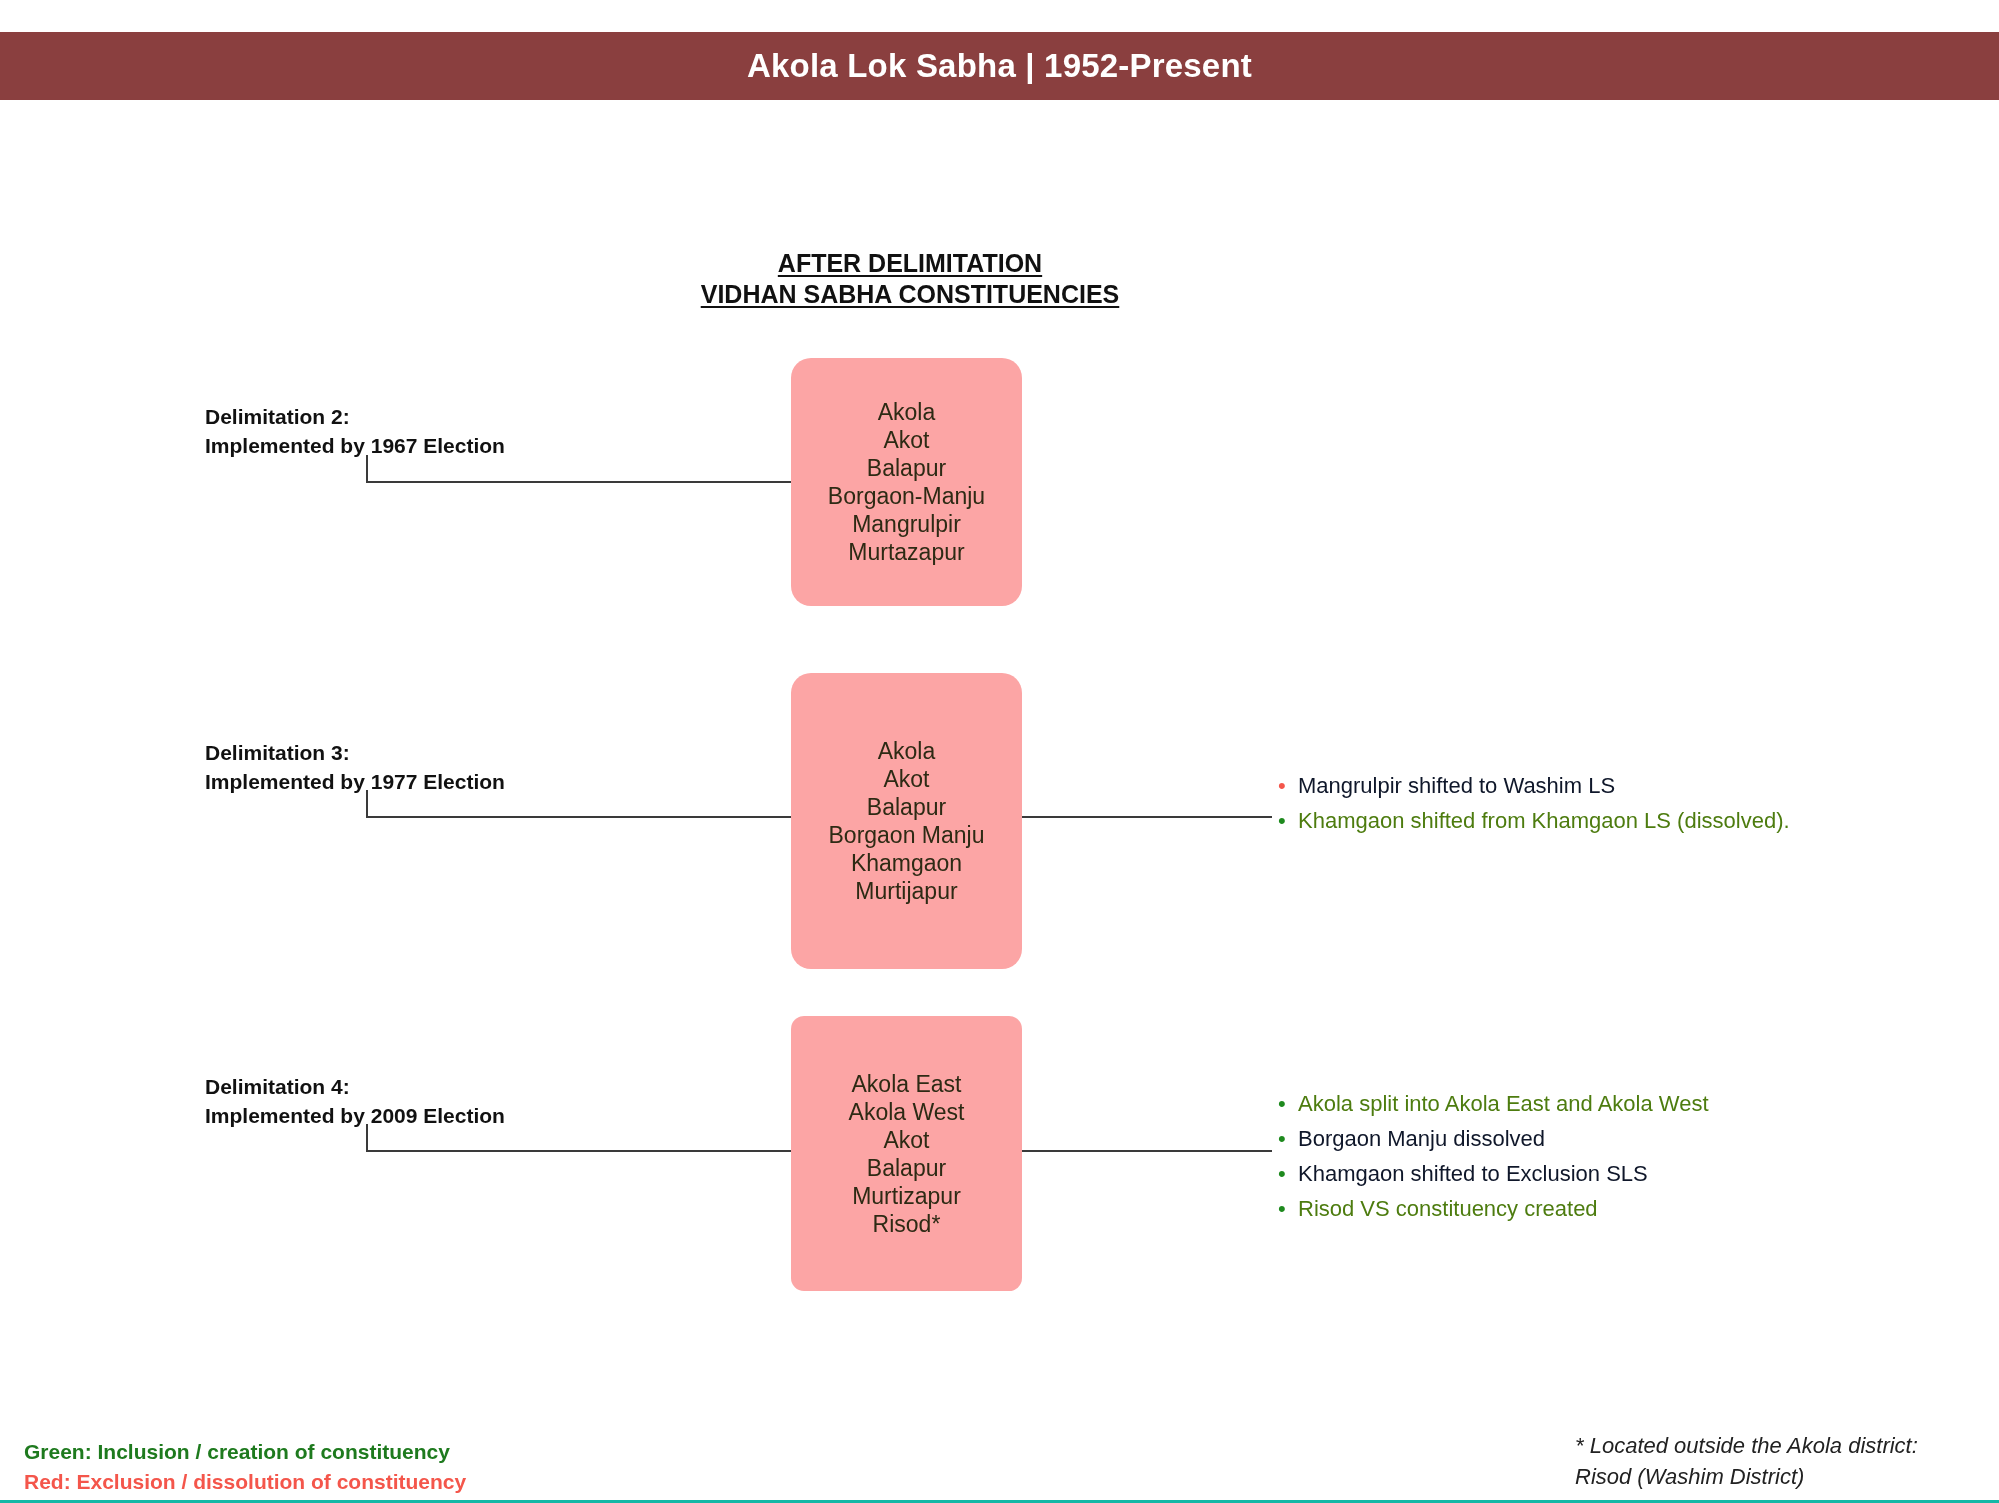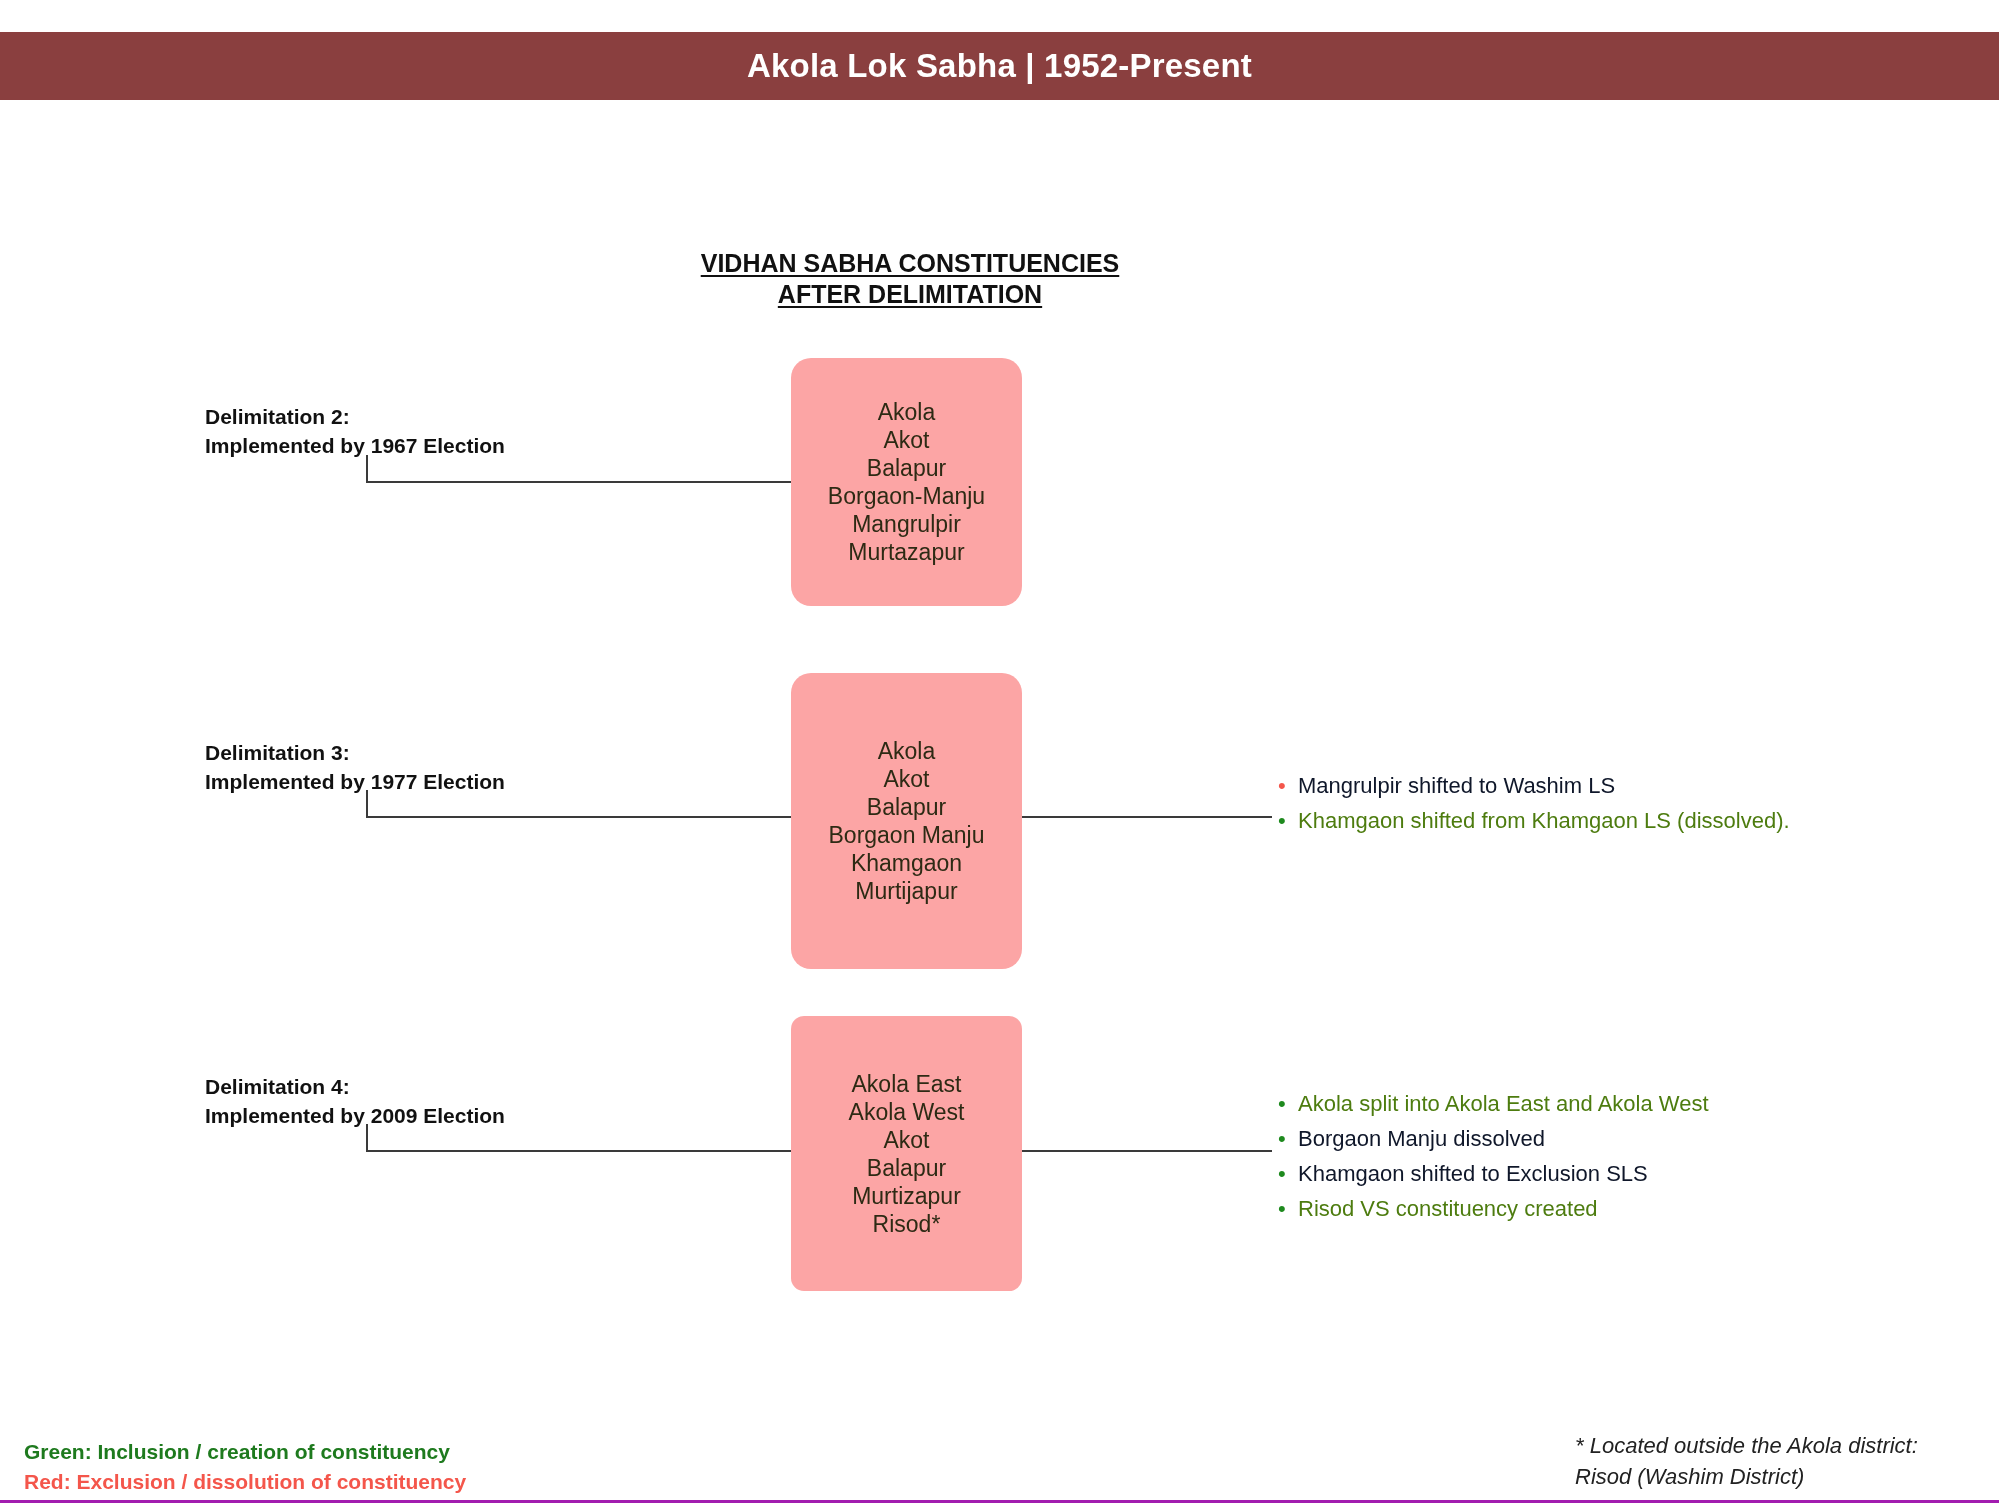--- a/index.html
+++ b/index.html
@@ -12,21 +12,21 @@
     background: #ffffff;
     font-family: "Liberation Sans", sans-serif;
     position: relative;
     overflow: hidden;
   }
   .page {
     position: absolute;
     left: 0; top: 0;
     width: 1999px;
     height: 1503px;
-    border-bottom: 3px solid #a21caf;
+    border-bottom: 3px solid #14b8a6;
     box-sizing: border-box;
   }
 
   
   .title-banner {
     position: absolute;
     left: 0;
     top: 32px;
     width: 1999px;
     height: 68px;
@@ -156,22 +156,22 @@
 </head>
 <body>
 
 <div class="page">
 
   <div class="title-banner">
     <div class="title-text">Akola Lok Sabha | 1952-Present</div>
   </div>
 
   <div class="section-heading">
+    <span class="hline">AFTER DELIMITATION</span>
     <span class="hline">VIDHAN SABHA CONSTITUENCIES</span>
-    <span class="hline">AFTER DELIMITATION</span>
   </div>
 
   <div class="delim-label" style="left:205px; top:402px;">
     <span>Delimitation 2:</span>
     <span>Implemented by 1967 Election</span>
   </div>
   <div class="conn-v" style="left:366px; top:455px; height:28px;"></div>
   <div class="conn-h" style="left:366px; top:481px; width:426px;"></div>
 
   <div class="vs-box" style="left:791px; top:358px; width:231px; height:248px;">

